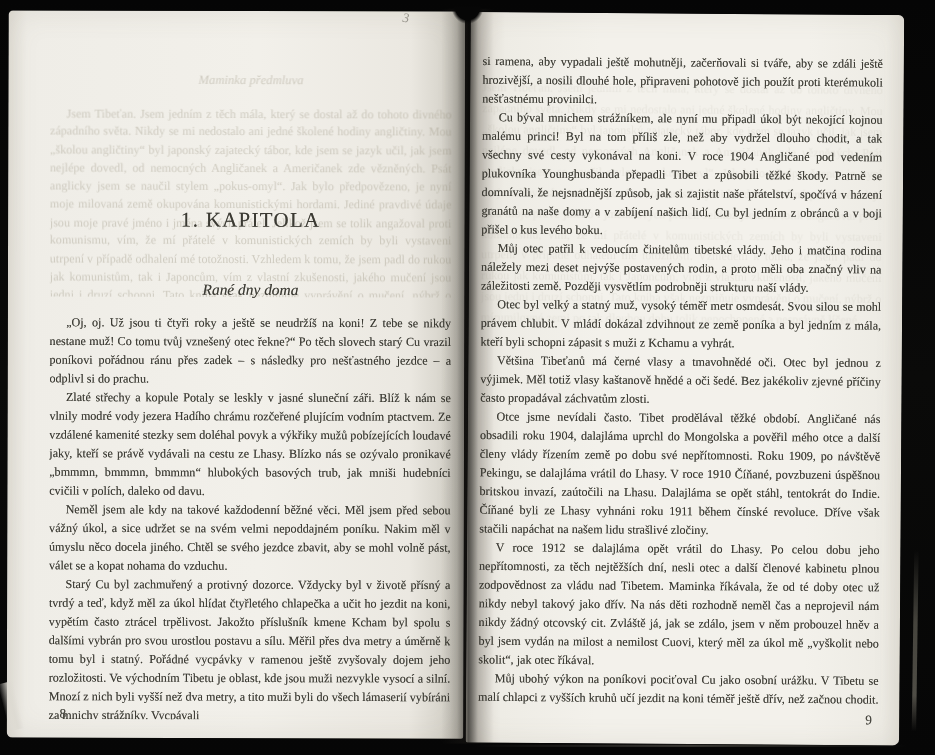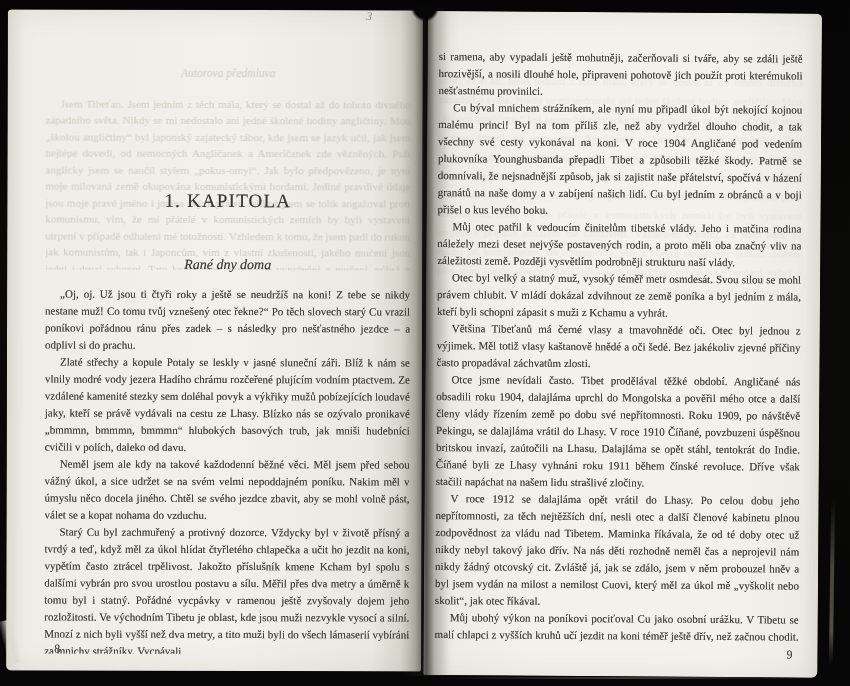--- a/index.html
+++ b/index.html
@@ -129,21 +129,21 @@
     z-index:2;
   }
 </style>
 </head>
 <body>
 
 <div class="photo">
 
   <div class="page page-left">
     <div class="ghost">
-      <div class="ghost-heading">Autorova předmluva</div>
+      <div class="ghost-heading">Maminka předmluva</div>
       <div class="ghost-body">Jsem Tibeťan. Jsem jedním z těch mála, který se dostal až do tohoto divného západního světa. Nikdy se mi nedostalo ani jedné školené hodiny angličtiny. Mou „školou angličtiny“ byl japonský zajatecký tábor, kde jsem se jazyk učil, jak jsem nejlépe dovedl, od nemocných Angličanek a Američanek zde vězněných. Psát anglicky jsem se naučil stylem „pokus-omyl“. Jak bylo předpovězeno, je nyní moje milovaná země okupována komunistickými hordami. Jediné pravdivé údaje jsou moje pravé jméno i jména svých přátel. Jelikož jsem se tolik angažoval proti komunismu, vím, že mí přátelé v komunistických zemích by byli vystaveni utrpení v případě odhalení mé totožnosti. Vzhledem k tomu, že jsem padl do rukou jak komunistům, tak i Japoncům, vím z vlastní zkušenosti, jakého mučení jsou jedni i druzí schopni. Tato kniha však nezmiňuje vyprávění o mučení, nýbrž o mírumilovné zemi po tak dlouhou dobu tolik nepochopené a nesprávně líčené.</div>
     </div>
     <div class="content-left body-text">
       <h1 class="chapter-heading">1. KAPITOLA</h1>
       <h2 class="section-title">Rané dny doma</h2>
       <p class="indent">„Oj, oj. Už jsou ti čtyři roky a ještě se neudržíš na koni! Z tebe se nikdy nestane muž! Co tomu tvůj vznešený otec řekne?“ Po těch slovech starý Cu vrazil poníkovi pořádnou ránu přes zadek – s následky pro nešťastného jezdce – a odplivl si do prachu.</p>
       <p class="indent">Zlaté střechy a kopule Potaly se leskly v jasné sluneční záři. Blíž k nám se vlnily modré vody jezera Hadího chrámu rozčeřené plujícím vodním ptactvem. Ze vzdálené kamenité stezky sem doléhal povyk a výkřiky mužů pobízejících loudavé jaky, kteří se právě vydávali na cestu ze Lhasy. Blízko nás se ozývalo pronikavé „bmmmn, bmmmn, bmmmn“ hlubokých basových trub, jak mniši hudebníci cvičili v polích, daleko od davu.</p>
       <p class="indent">Neměl jsem ale kdy na takové každodenní běžné věci. Měl jsem před sebou vážný úkol, a sice udržet se na svém velmi nepoddajném poníku. Nakim měl v úmyslu něco docela jiného. Chtěl se svého jezdce zbavit, aby se mohl volně pást, válet se a kopat nohama do vzduchu.</p>
       <p class="indent">Starý Cu byl zachmuřený a protivný dozorce. Vždycky byl v životě přísný a tvrdý a teď, když měl za úkol hlídat čtyřletého chlapečka a učit ho jezdit na koni, vypětím často ztrácel trpělivost. Jakožto příslušník kmene Kcham byl spolu s dalšími vybrán pro svou urostlou postavu a sílu. Měřil přes dva metry a úměrně k tomu byl i statný. Pořádné vycpávky v ramenou ještě zvyšovaly dojem jeho rozložitosti. Ve východním Tibetu je oblast, kde jsou muži nezvykle vysocí a silní. Mnozí z nich byli vyšší než dva metry, a tito muži byli do všech lámaserií vybíráni za mnichy strážníky. Vycpávali</p>
     </div>

